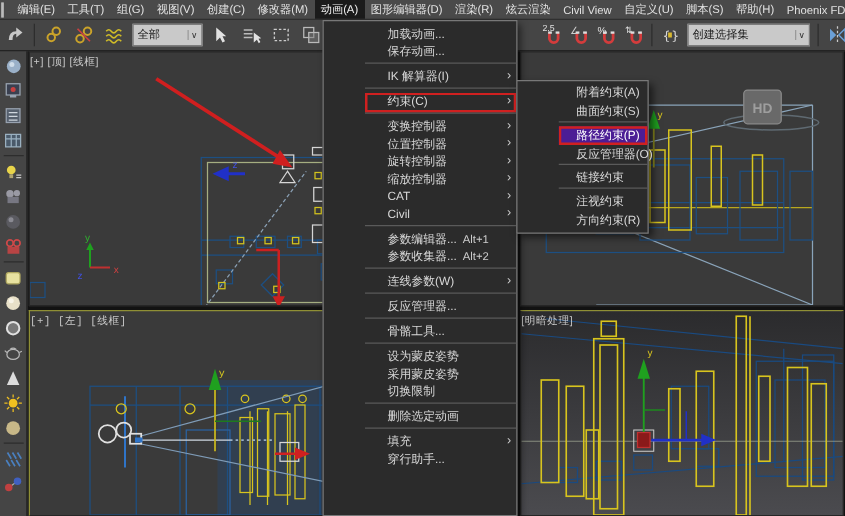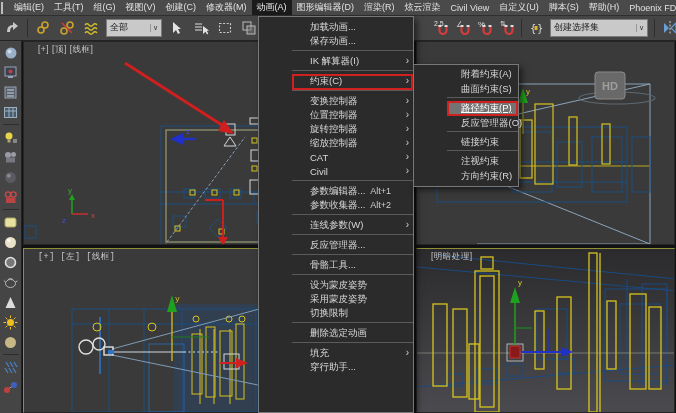--- a/index.html
+++ b/index.html
@@ -35,39 +35,39 @@
   .si{width:18px;height:18px;margin:1px 0;display:flex;align-items:center;justify-content:center;flex:0 0 auto;}
   .ssep{width:16px;height:1px;background:#2d2d2d;margin:2px 0;flex:0 0 auto;}
 
   
   #vparea{position:absolute;left:22px;top:40px;width:654px;height:373px;background:#121212;}
   .vp{position:absolute;background:#3a3a3a;overflow:hidden;border:1px solid #262626;box-sizing:border-box;}
   #vp-tl{left:1px;top:1px;width:390px;height:204px;}
   #vp-bl{left:1px;top:208px;width:390px;height:165px;border-top:1px solid #8f8f35;border-left:1px solid #8f8f35;font-family:Liberation Mono, monospace;}
   #vp-tr{left:394px;top:1px;width:259px;height:204px;}
   #vp-br{left:394px;top:208px;width:259px;height:165px;border-top:1px solid #8f8f35;}
-  .vplabel{position:absolute;top:2px;left:14px;font-size:8.5px;color:#c9c9c9;z-index:5;letter-spacing:.5px;white-space:nowrap;}
+  .vplabel{position:absolute;top:2px;left:0;font-size:8.5px;color:#c9c9c9;z-index:5;letter-spacing:.5px;white-space:nowrap;}
   .vp svg{position:absolute;inset:0;}
 
   
   #animmenu{position:absolute;left:258px;top:16px;width:156px;bottom:0;background:#2b2b2b;
     border:1px solid #787878;box-shadow:3px 3px 6px rgba(0,0,0,.55);z-index:60;padding-top:3px;box-sizing:border-box;}
   #submenu{position:absolute;left:413px;top:64px;width:106px;background:#2b2b2b;
     border:1px solid #787878;box-shadow:3px 3px 6px rgba(0,0,0,.55);z-index:70;padding:2px 0;box-sizing:border-box;}
   .mi{position:relative;display:flex;align-items:center;height:14px;padding:0 4px 0 18px;
     font-size:9.5px;color:#d8d8d8;cursor:default;margin-left:33px;}
   #submenu .mi{height:15px;padding:0 8px 0 14px;}
   .mi .lbl{white-space:nowrap;}
   .mi .fill{flex:1;}
   .mi .sc{font-size:9px;color:#cdcdcd;margin-right:10px;}
   .mi .arr{width:8px;font-size:10px;color:#cdcdcd;text-align:right;visibility:hidden;line-height:14px;}
   .mi.sub .arr{visibility:visible;}
   .mi .arr::before{content:"\203A";}
   .mi.sep{border-bottom:1px solid #5a5a5a;margin-bottom:3px;padding-bottom:2px;}
-  .mi.hl{background:#737373;color:#ffffff;text-decoration:underline;}
+  .mi.hl{background:#4c1d95;color:#ffffff;}
   .mi.redbox{box-shadow:inset 0 0 0 2px #d02020;}
 </style>
 </head>
 <body>
 
 <div id="stage">
 
   <div id="menubar">
     <span class="mb-stub"></span>
 

